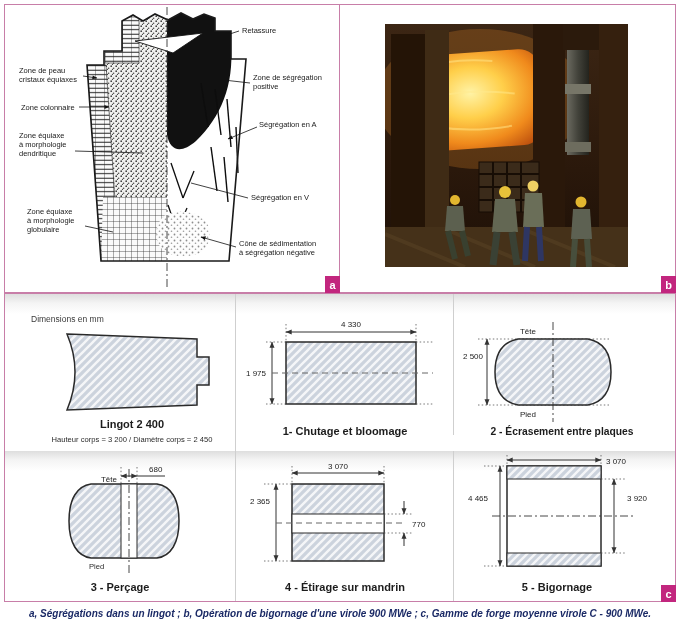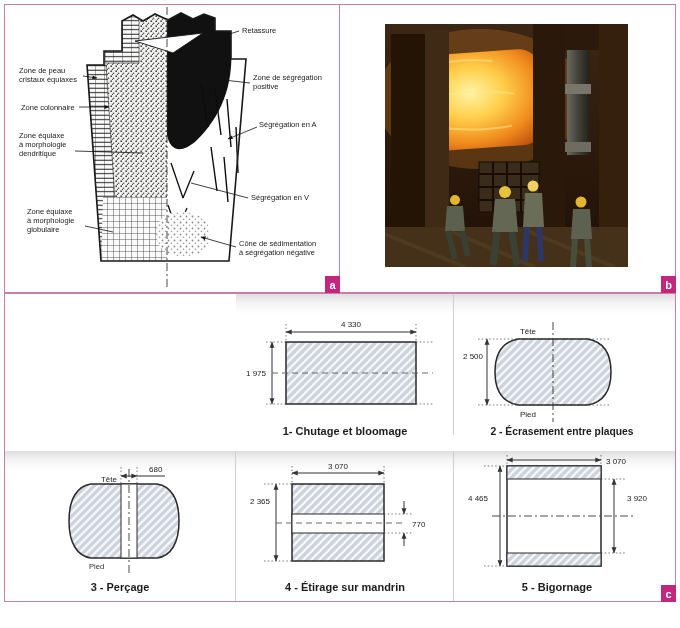--- a/index.html
+++ b/index.html
@@ -222,20 +222,28 @@
           </g>
         </g>
       </svg>
     </div>
     <div class="corner-label">b</div>
   </div>
 
   <div id="panel-c" class="panel">
     <div class="cells">
 
+      <div id="c1" class="cell vdiv">
+        <svg width="230" height="157" viewBox="0 0 230 157">
+          <text class="note" x="26" y="28">Dimensions en mm</text>
+          <path d="M62,40 L192,45 L192,63 L204,63 L204,91 L192,91 L192,111 L62,116 Q78,78 62,40 Z" fill="url(#hatch)" stroke="#2a2a2a" stroke-width="1.5"></path>
+          <text class="cap" x="127" y="134" text-anchor="middle">Lingot 2 400</text>
+          <text class="sub" x="127" y="148" text-anchor="middle">Hauteur corps = 3 200 / Diamètre corps = 2 450</text>
+        </svg>
+      </div>
 
       <div id="c2" class="cell vdiv">
         <svg width="217" height="157" viewBox="0 0 217 157">
           <defs>
               <marker id="arr2" markerWidth="7" markerHeight="6" refX="6.2" refY="3" orient="auto-start-reverse">
             <path d="M0.5,0.5 L6.5,3 L0.5,5.5 Z" fill="#333"></path>
               </marker>
             </defs>
           <line class="dotted" x1="50" y1="30" x2="50" y2="48"></line>
           <line class="dotted" x1="180" y1="30" x2="180" y2="48"></line>
@@ -344,13 +352,14 @@
           <line class="dimline" x1="160" y1="28" x2="160" y2="102" marker-start="url(#arr6)" marker-end="url(#arr6)"></line>
           <text class="dim" x="183" y="50" text-anchor="middle">3 920</text>
           <text class="cap" x="103" y="140" text-anchor="middle">5 - Bigornage</text>
         </svg>
       </div>
 
     </div>
     <div class="corner-label">c</div>
   </div>
 
+  <div id="figure-caption">a, Ségrégations dans un lingot ; b, Opération de bigornage d'une virole 900 MWe ; c, Gamme de forge moyenne virole C - 900 MWe.</div>
 </div>
 
 </body></html>

